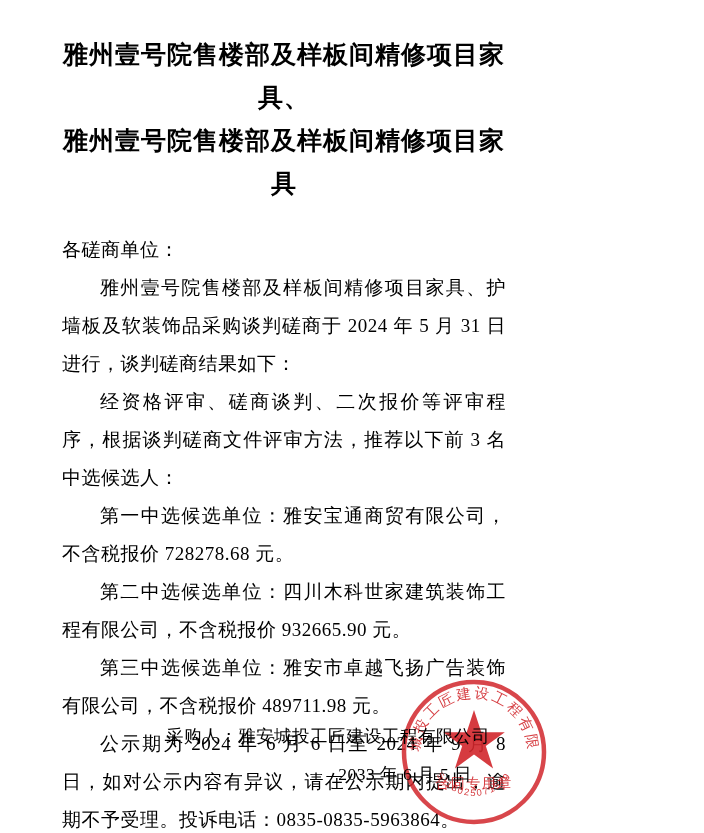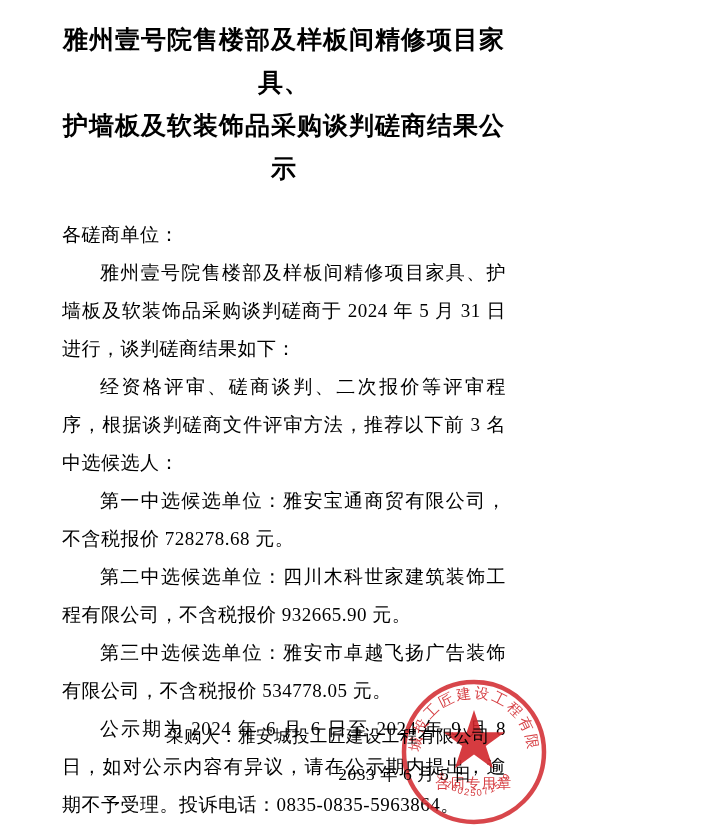--- a/index.html
+++ b/index.html
@@ -13,21 +13,21 @@
     font-family: "Liberation Serif", "DejaVu Serif", serif;
     color: #000000;
     position: relative;
     overflow: hidden;
   }
   .page {
     position: relative;
     width: 568px;
     height: 833px;
     box-sizing: border-box;
-    padding: 0 62px;
+    padding: 15px 62px;
   }
   .doc-title {
     margin: 0;
     padding-top: 18px;
     text-align: center;
     font-size: 25px;
     font-weight: bold;
     line-height: 43px;
     letter-spacing: 1px;
   }
@@ -77,30 +77,30 @@
     display: block;
   }
 </style>
 </head>
 <body>
 
 <div class="page">
 
   <h1 class="doc-title">
     <span class="title-line">雅州壹号院售楼部及样板间精修项目家具、</span>
-    <span class="title-line">护墙板及软装饰品采购谈判磋商结果公示</span>
+    <span class="title-line">雅州壹号院售楼部及样板间精修项目家具</span>
   </h1>
 
   <div class="body-text">
     <p class="para no-indent">各磋商单位：</p>
     <p class="para">雅州壹号院售楼部及样板间精修项目家具、护墙板及软装饰品采购谈判磋商于 2024 年 5 月 31 日进行，谈判磋商结果如下：</p>
     <p class="para">经资格评审、磋商谈判、二次报价等评审程序，根据谈判磋商文件评审方法，推荐以下前 3 名中选候选人：</p>
     <p class="para">第一中选候选单位：雅安宝通商贸有限公司，不含税报价 728278.68 元。</p>
     <p class="para">第二中选候选单位：四川木科世家建筑装饰工程有限公司，不含税报价 932665.90 元。</p>
-    <p class="para">第三中选候选单位：雅安市卓越飞扬广告装饰有限公司，不含税报价 534778.05 元。</p>
+    <p class="para">第三中选候选单位：雅安市卓越飞扬广告装饰有限公司，不含税报价 489711.98 元。</p>
     <p class="para">公示期为 2024 年 6 月 6 日至 2024 年 9 月 8 日，如对公示内容有异议，请在公示期内提出，逾期不予受理。投诉电话：0835-0835-5963864。</p>
   </div>
 
   <div class="seal">
     <svg width="152" height="152" viewBox="0 0 152 152" xmlns="http://www.w3.org/2000/svg">
       <defs>
         <path id="sealTopArc" d="M 22,76 A 54,54 0 0 1 130,76"></path>
         <path id="sealBottomArc" d="M 32,76 A 44,44 0 0 0 120,76"></path>
       </defs>
       <circle cx="76" cy="76" r="70" fill="none" stroke="#d1262b" stroke-width="4.5" opacity="0.85"></circle>

